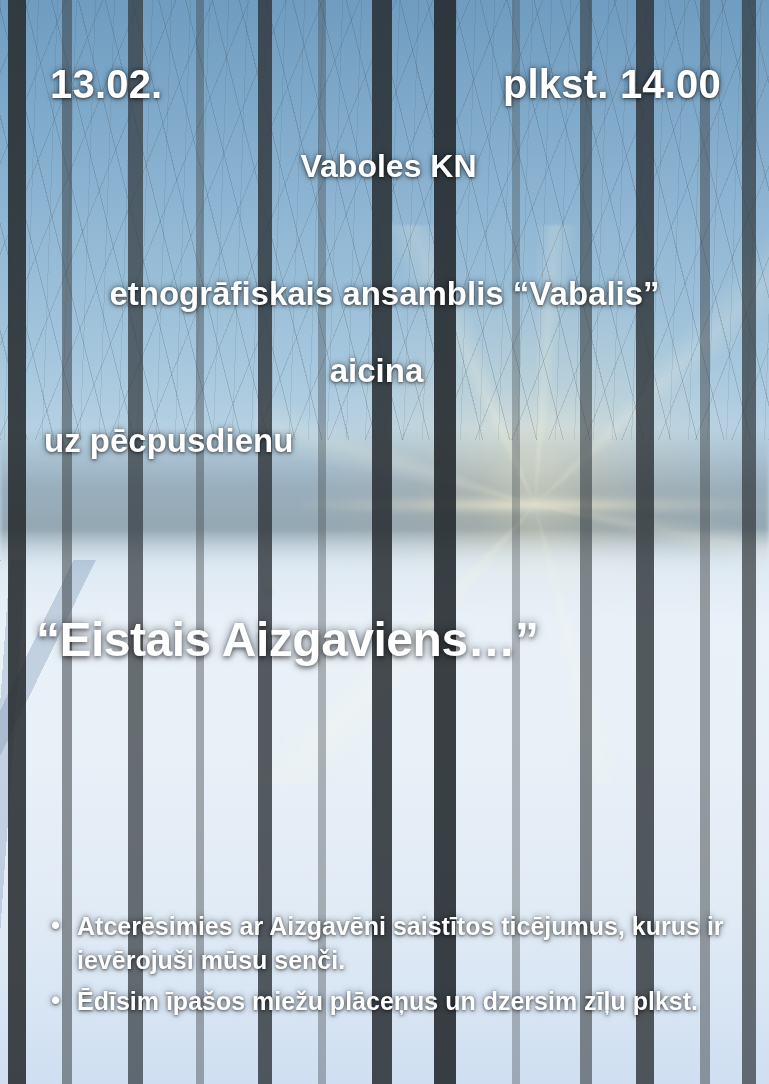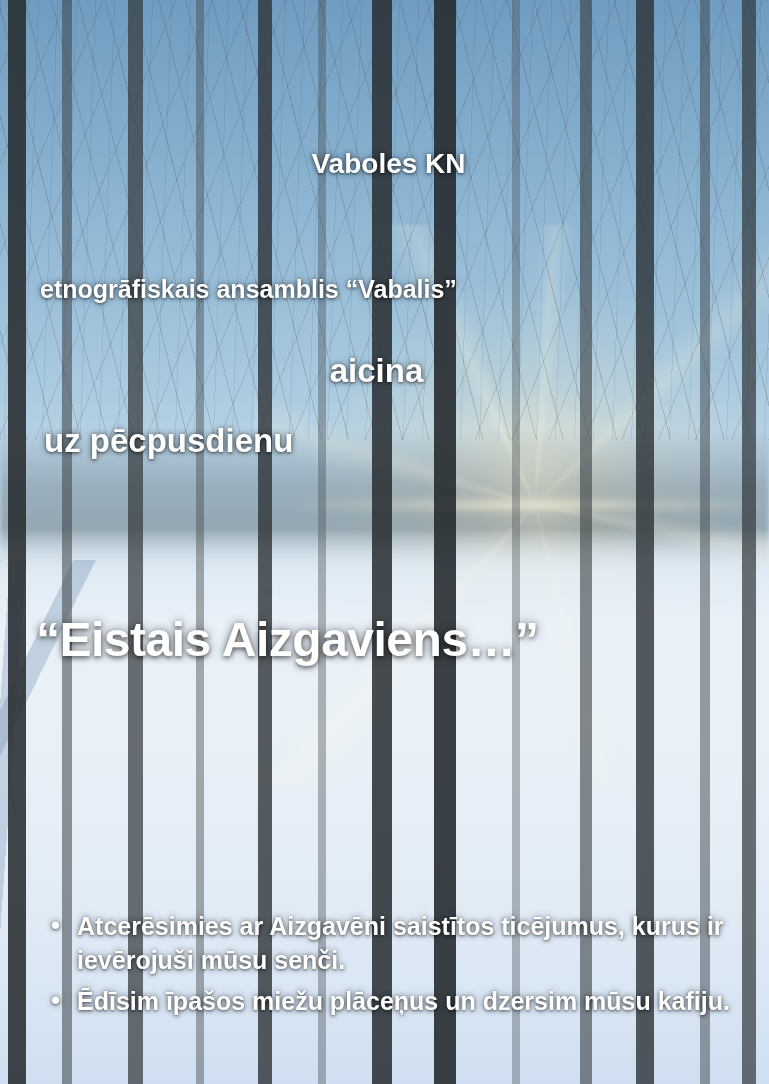--- a/index.html
+++ b/index.html
@@ -135,28 +135,28 @@
     display: flex;
     justify-content: space-between;
     align-items: baseline;
     font-size: 40px;
     letter-spacing: 0.2px;
   }
   .venue {
     position: absolute;
     left: 0; right: 0; top: 148px;
     text-align: center;
-    font-size: 28px;
+    font-size: 32px;
     padding-left: 8px;
   }
   .ensemble {
     position: absolute;
     left: 40px; right: 40px; top: 275px;
-    text-align: left;
-    font-size: 25px;
+    text-align: center;
+    font-size: 33px;
   }
   .invite {
     position: absolute;
     left: 0; right: 0; top: 352px;
     text-align: center;
     font-size: 33px;
     padding-right: 16px;
   }
   .subtitle {
     position: absolute;
@@ -205,33 +205,35 @@
   <div class="shadows"></div>
   <div class="sunrays"></div>
   <div class="flare-streak"></div>
   <div class="flare-dot"></div>
   <div class="trunks"></div>
   <div class="branches"></div>
 
   <div class="text-layer">
 
     <div class="row-top">
+      <span>13.02.</span>
+      <span>plkst. 14.00</span>
     </div>
 
     <div class="venue">Vaboles KN</div>
 
     <div class="ensemble">etnogrāfiskais ansamblis “Vabalis”</div>
 
     <div class="invite">aicina</div>
 
     <div class="subtitle">uz pēcpusdienu</div>
 
     <div class="title">“Eistais Aizgaviens…”</div>
 
     <div class="bullets">
       <ul>
         <li>Atcerēsimies ar Aizgavēni saistītos ticējumus, kurus ir ievērojuši mūsu senči.</li>
-        <li>Ēdīsim īpašos miežu plāceņus un dzersim mūsu kafiju.</li>
+        <li>Ēdīsim īpašos miežu plāceņus un dzersim zīļu plkst.</li>
       </ul>
     </div>
 
   </div>
 </div>
 
 </body></html>

